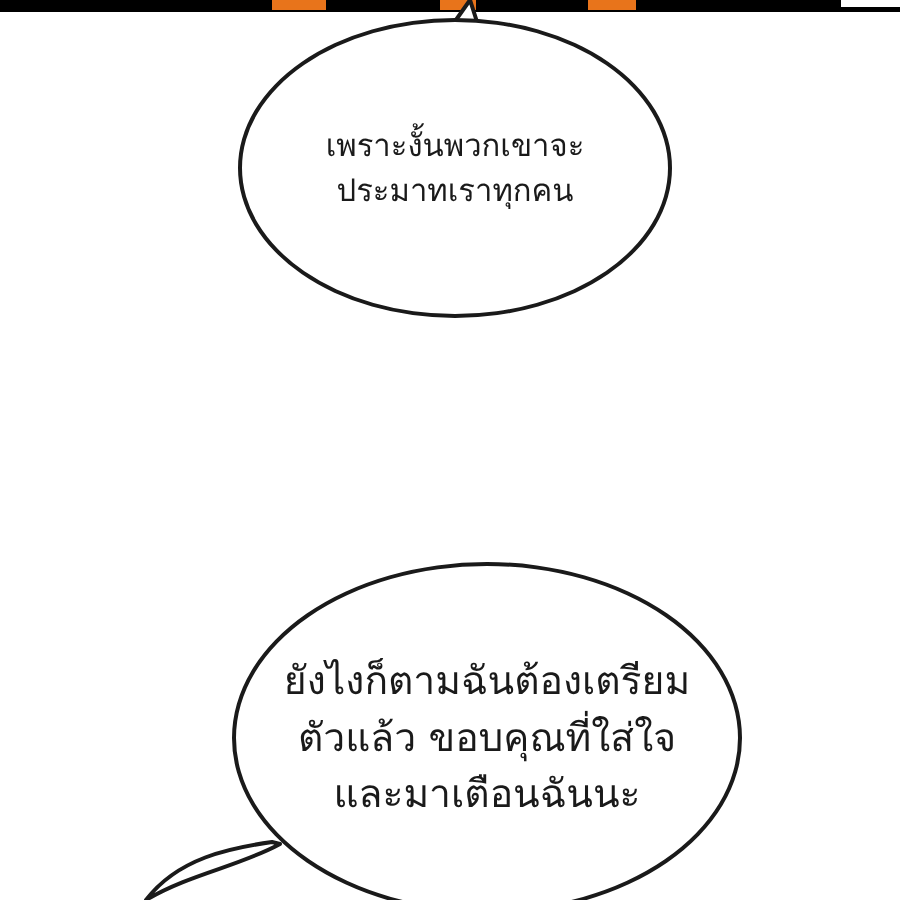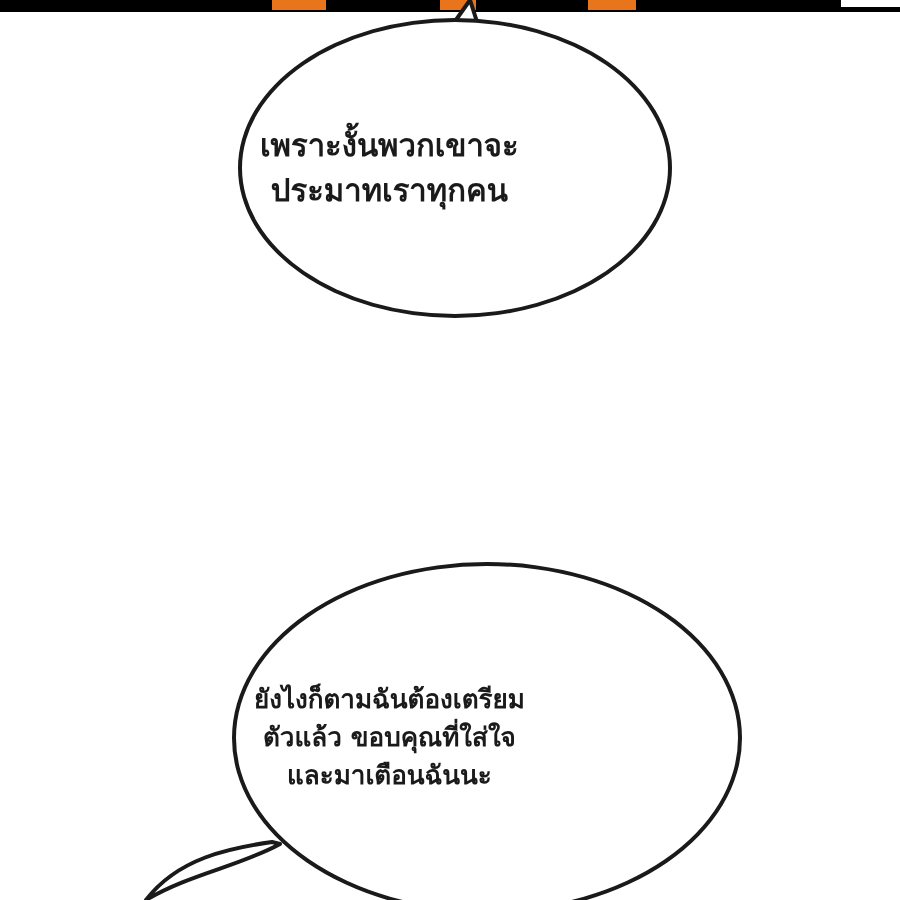--- a/index.html
+++ b/index.html
@@ -59,21 +59,21 @@
   }
 
   
   .bubble {
     position: absolute;
     border: 4px solid #1a1a1a;
     background: #ffffff;
     box-sizing: border-box;
     display: flex;
     align-items: center;
-    font-weight: bold;
+    justify-content: center;
   }
 
   .bubble-text {
     text-align: center;
     color: #1a1a1a;
     line-height: 1.45;
     font-family: "DejaVu Sans", sans-serif;
     padding: 0 18px;
     white-space: pre-line;
   }
@@ -101,21 +101,21 @@
   .tail-1 svg { display: block; }
 
   #bubble-2 {
     left: 232px;
     top: 562px;
     width: 510px;
     height: 352px;
     border-radius: 50% / 50%;
   }
   #bubble-2 .bubble-text {
-    font-size: 26px;
+    font-size: 39px;
   }
 
   
   .tail-2 {
     position: absolute;
     left: 120px;
     top: 840px;
     width: 210px;
     height: 62px;
   }

